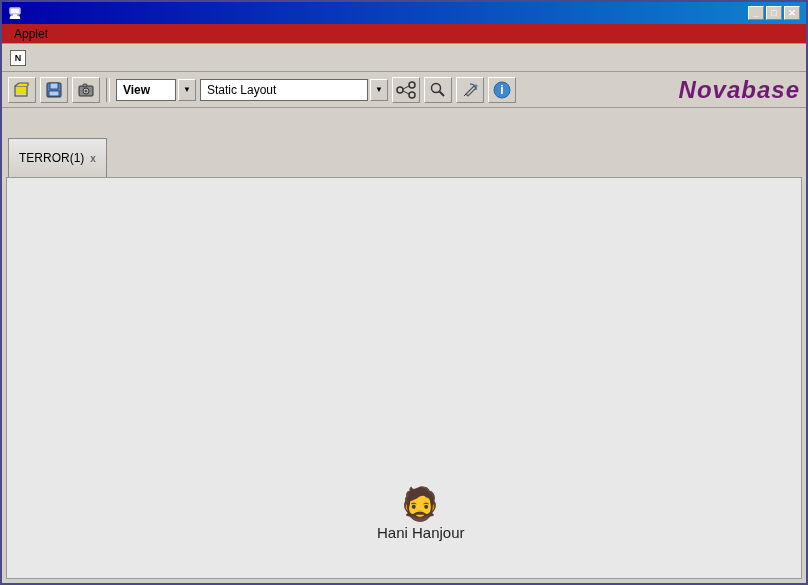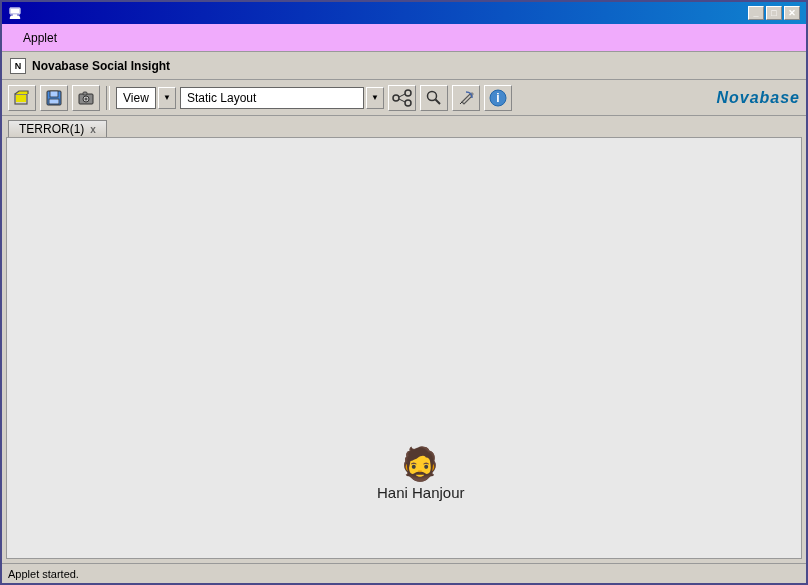--- a/index.html
+++ b/index.html
@@ -54,24 +54,24 @@
       font-size: 9px;
       display: flex;
       align-items: center;
       justify-content: center;
       cursor: pointer;
       font-weight: bold;
     }
 
     
     .menu-bar {
-      background: #f0abfc;
-      padding: 2px 13px;
-      font-size: 12px;
-      height: 28px;
+      background: #b91c1c;
+      padding: 2px 4px;
+      font-size: 12px;
+      height: 20px;
       display: flex;
       align-items: center;
       border-bottom: 1px solid #999;
       flex-shrink: 0;
     }
     .menu-item {
       padding: 1px 8px;
       cursor: pointer;
     }
 
@@ -151,53 +151,55 @@
       border: 1px solid #888;
       border-top-color: #fff;
       border-left-color: #fff;
       display: flex;
       align-items: center;
       justify-content: center;
       cursor: pointer;
       font-size: 8px;
     }
     .layout-dropdown {
-      width: 184px;
+      width: 168px;
     }
     .view-dropdown {
-      width: 40px;
+      width: 60px;
+      font-weight: bold;
     }
     .novabase-logo {
       margin-left: auto;
-      font-size: 16px;
-      font-weight: bold;
-      color: #0369a1;
+      font-size: 24px;
+      font-weight: bold;
+      color: #701a75;
       font-style: italic;
       letter-spacing: 1px;
     }
 
     
     .tab-bar {
       background: #d4d0c8;
       padding: 4px 6px 0;
       display: flex;
       gap: 2px;
       flex-shrink: 0;
     }
     .tab {
       background: #d4d0c8;
       border: 1px solid #888;
       border-bottom: none;
-      padding: 1px 10px;
+      padding: 12px 10px;
       font-size: 12px;
       cursor: pointer;
       display: flex;
       align-items: center;
       gap: 6px;
       background: linear-gradient(to bottom, #e8e8e8, #d4d0c8);
+      margin-top: 26px;
     }
     .tab-close {
       font-size: 10px;
       font-weight: bold;
       cursor: pointer;
       color: #666;
     }
 
     
     .main-content {
@@ -254,21 +256,20 @@
       <div class="title-btn">✕</div>
     </div>
   </div>
 
   <div class="menu-bar">
     <div class="menu-item">Applet</div>
   </div>
 
   <div class="panel-header">
     <div class="panel-icon">N</div>
-    <span>Novabase Social Insight</span>
   </div>
 
   <div class="toolbar">
 
     <div class="toolbar-btn" title="Open">
       <svg width="16" height="16" viewBox="0 0 16 16">
         <rect x="1" y="4" width="12" height="10" fill="none" stroke="#555" stroke-width="1.2"></rect>
         <path d="M1 4 L5 1 L14 1 L14 4" fill="#e8e000" stroke="#555" stroke-width="1.2"></path>
         <rect x="2" y="5" width="10" height="7" fill="#e8e000" stroke="none"></rect>
       </svg>
@@ -346,16 +347,13 @@
     </div>
   </div>
 
   <div class="main-content">
     <div class="person-node" style="left: 370px; top: 310px;">
       <span class="person-icon">🧔</span>
       <span class="person-label">Hani Hanjour</span>
     </div>
   </div>
 
-  <div class="status-bar">
-    <span>Applet started.</span>
-  </div>
 </div>
 
 </body></html>

